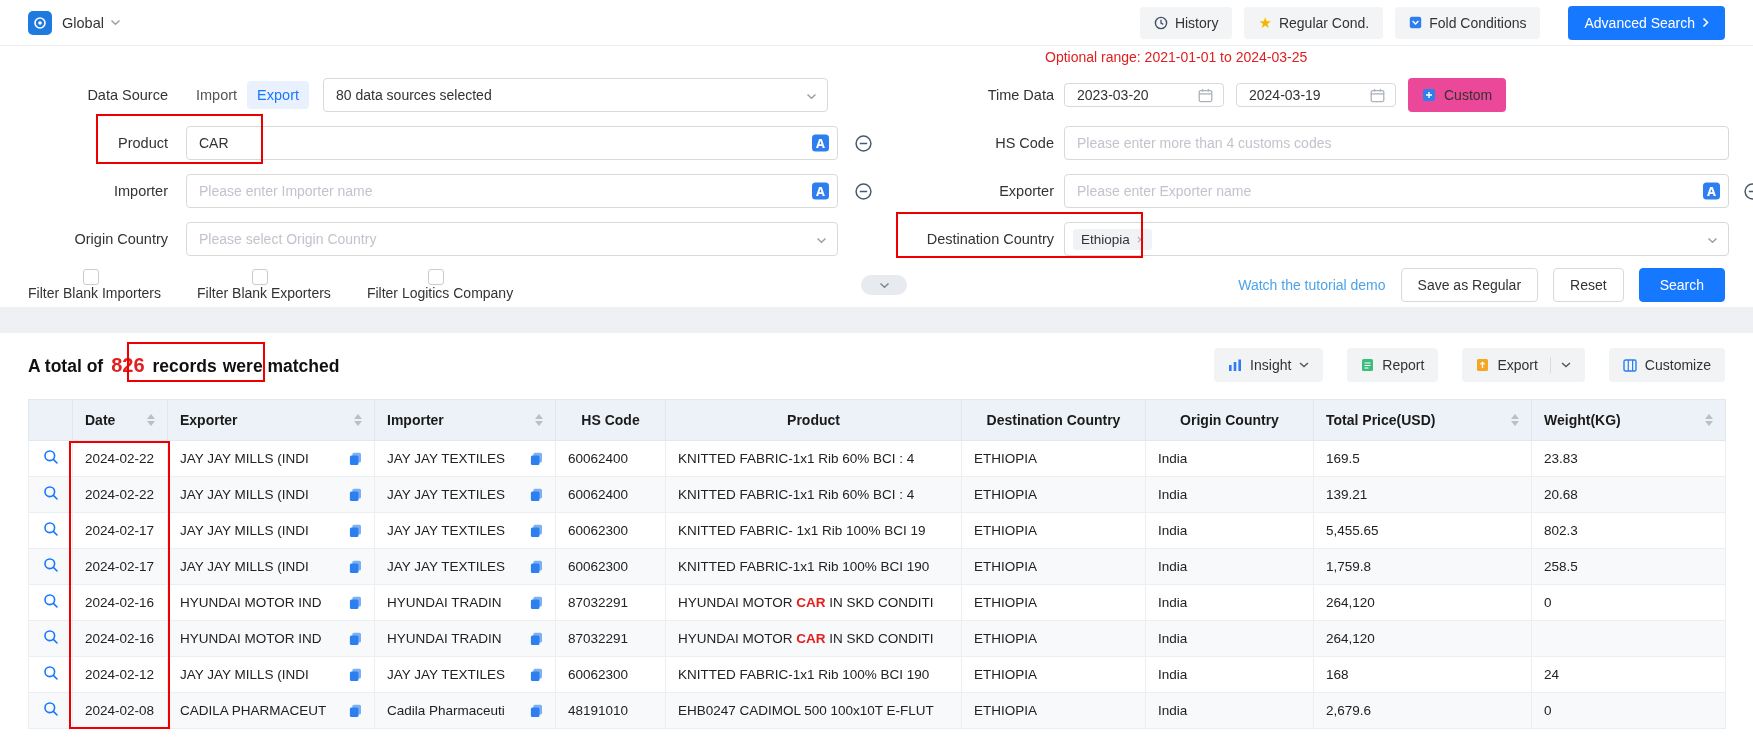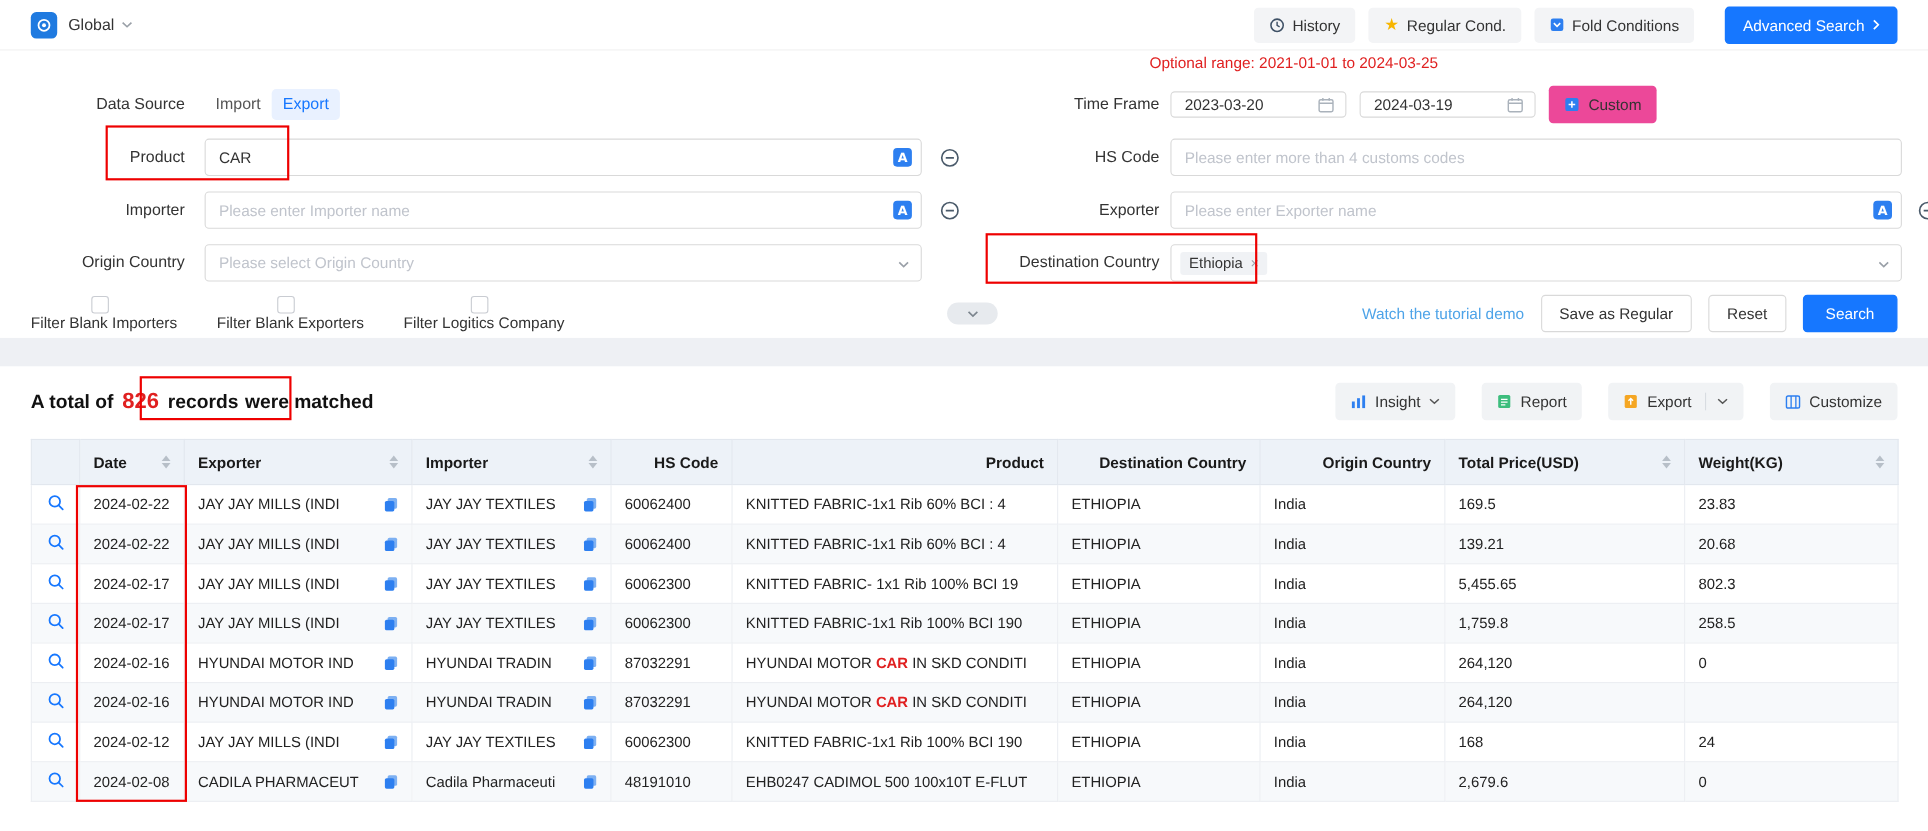--- a/index.html
+++ b/index.html
@@ -61,21 +61,21 @@
   .results-head { display:flex; align-items:center; margin-top:12px; height:40px;gap:12px; }
   .summary { font-size:17.5px; font-weight:700; color:#111; display:flex; align-items:baseline; gap:6px; }
   .summary .count { color:#e02020; font-size:20px; padding:0 2px; }
   .toolbar { margin-left:auto; display:flex; align-items:center; gap:24px; }
   .tool-btn { height:34px; display:inline-flex; align-items:center; gap:8px; background:#f1f3f5; border:none; border-radius:4px;
     padding:0 14px; font-size:14px; color:#333; cursor:pointer; font-family:inherit; }
   .tool-btn .sep { width:1px; height:16px; background:#d8dce1; margin:0 2px 0 4px; }
 
   
   table { border-collapse:collapse; table-layout:fixed; width:1697px; margin-top:14px; font-size:13.5px; }
-  th { background:#edf2f8; font-weight:700; font-size:14px; color:#1a1a1a; text-align:right; padding:0 12px; height:41px; border:1px solid #e2e7ee; }
+  th { background:#edf2f8; font-weight:700; font-size:14px; color:#1a1a1a; text-align:center; padding:0 12px; height:41px; border:1px solid #e2e7ee; }
   td { height:36px; padding:0 12px; border:1px solid #eceef2; color:#222; vertical-align:middle; white-space:nowrap; overflow:hidden; }
   tr.alt td { background:#f7f9fb; }
   .th-in { display:flex; align-items:center; justify-content:space-between; }
   .sorters { display:flex; flex-direction:column; gap:2px; margin-left:6px; }
   .car-up { width:0; height:0; border-left:4px solid transparent; border-right:4px solid transparent; border-bottom:5px solid #b7bfc8; }
   .car-dn { width:0; height:0; border-left:4px solid transparent; border-right:4px solid transparent; border-top:5px solid #b7bfc8; }
   .c-mag { text-align:center; padding:0; }
   .cell-flex { display:flex; align-items:center; justify-content:space-between; gap:6px; }
   .cell-text { overflow:hidden; white-space:nowrap; }
   .hl { color:#e02020; font-weight:700; }
@@ -143,23 +143,31 @@
   <section class="form-section">
     <div class="optional-range">Optional range:  2021-01-01 to 2024-03-25</div>
 
     <div class="form-row">
       <div class="half-left">
         <span class="f-label">Data Source</span>
         <div class="seg">
           <span class="seg-item">Import</span>
           <span class="seg-item active">Export</span>
         </div>
+        <div class="sel" style="width:505px">
+          <span>80 data sources selected</span>
+          <span class="sel-chev">
+            <svg width="11" height="7">
+                <path d="M1.5 1.5l4 3.8 4-3.8" stroke="#9aa0a8" fill="none" stroke-width="1.5"></path>
+              </svg>
+          </span>
+        </div>
       </div>
       <div class="half-right">
-        <span class="f-label-r">Time Frame</span>
+        <span class="f-label-r">Time Data</span>
         <div class="date-inp">
           <span>2023-03-20</span>
           <span style="display:inline-flex">
             <svg width="15" height="15" viewBox="0 0 15 15">
                 <rect x="1.2" y="2.6" width="12.6" height="11" rx="1.5" fill="none" stroke="#aab2bb" stroke-width="1.3"></rect>
                 <line x1="1.2" y1="5.9" x2="13.8" y2="5.9" stroke="#aab2bb" stroke-width="1.3"></line>
                 <line x1="4.6" y1="1" x2="4.6" y2="3.6" stroke="#aab2bb" stroke-width="1.3"></line>
                 <line x1="10.4" y1="1" x2="10.4" y2="3.6" stroke="#aab2bb" stroke-width="1.3"></line>
               </svg>
           </span>

